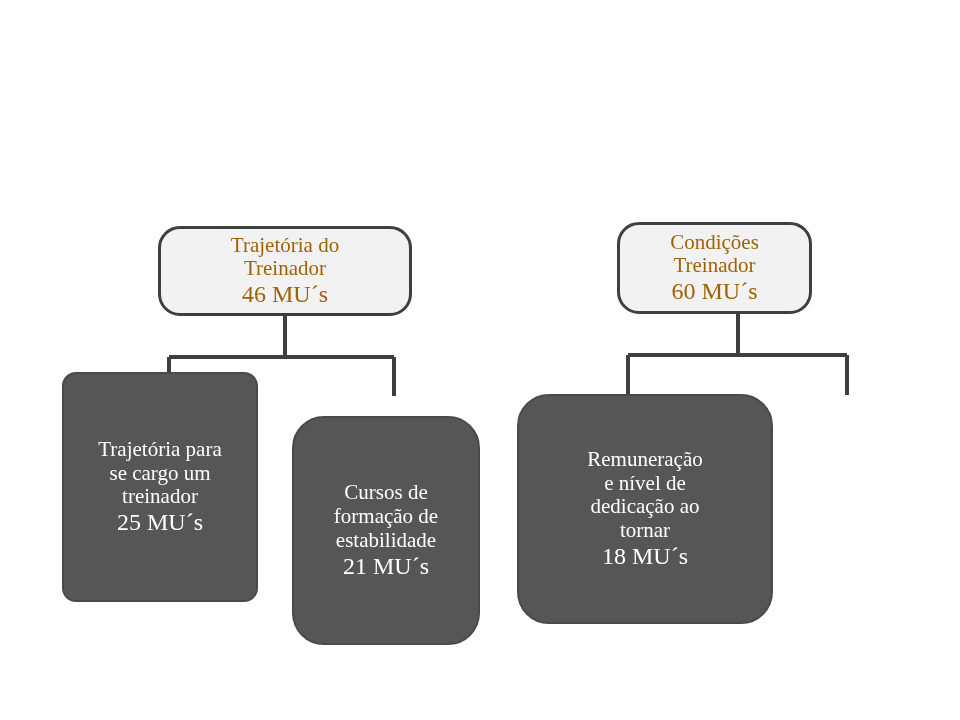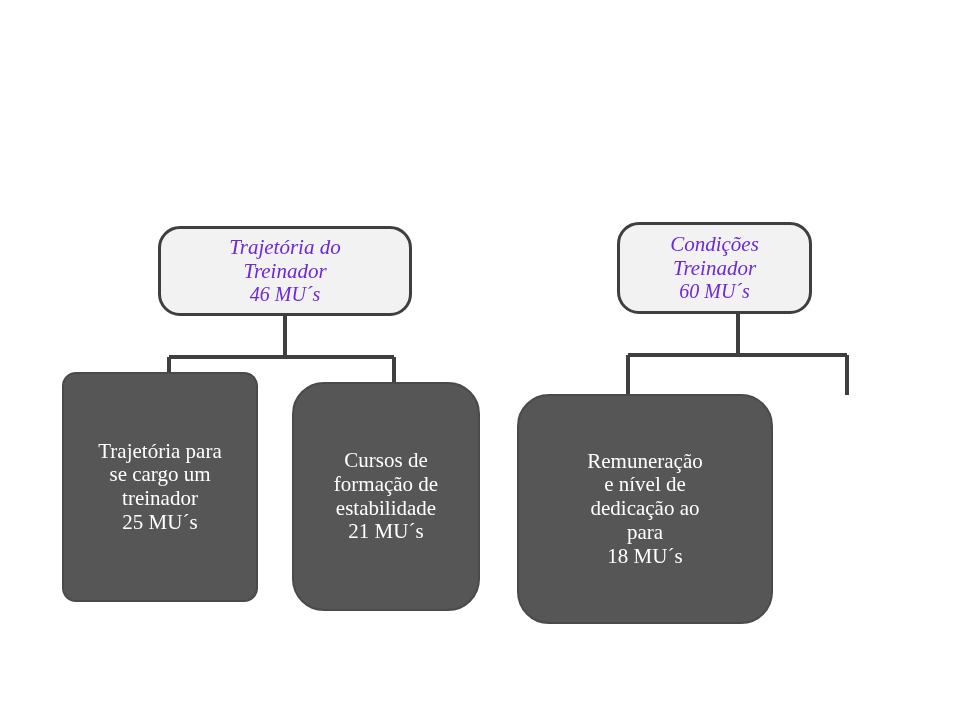--- a/index.html
+++ b/index.html
@@ -44,62 +44,61 @@
     align-items: center;
     justify-content: center;
     text-align: center;
   }
 
   
   .node.parent {
     background: #f2f2f2;
     border: 3px solid #3f3f3f;
     border-radius: 22px;
-    color: #6d28d9;
-    font-style: italic;
+    color: #a16207;
   }
 
   
   .node.child {
     background: #565656;
     border: 2px solid #4a4a4a;
     border-radius: 32px;
     color: #ffffff;
   }
 
   .node-line {
     display: block;
     white-space: pre;
     line-height: 1.13;
   }
 
   .parent .node-line {
     font-size: 21px;
   }
   .parent .node-line.count {
-    font-size: 20px;
+    font-size: 24px;
   }
 
   .child .node-line {
     font-size: 21px;
   }
   .child .node-line.count {
-    font-size: 21px;
+    font-size: 24px;
   }
   .child .node-line.spacer {
     font-size: 21px;
     height: 0.95em;
   }
 
   
   #node-p1 { left: 158px; top: 226px; width: 254px; height: 90px; }
   #node-p2 { left: 617px; top: 222px; width: 195px; height: 92px; }
 
   #node-c1 { left: 62px;  top: 372px; width: 196px; height: 230px; border-radius: 14px; }
-  #node-c2 { left: 292px; top: 382px; width: 188px; height: 229px; }
+  #node-c2 { left: 292px; top: 416px; width: 188px; height: 229px; }
   #node-c3 { left: 517px; top: 394px; width: 256px; height: 230px; }
   #node-c4 { left: 754px; top: 395px; width: 187px; height: 229px; }
 </style>
 </head>
 <body>
 
 <div id="canvas">
 
   <svg id="connectors" viewBox="0 0 960 720" width="960" height="720" aria-hidden="true">
     <g fill="none" stroke="#3f3f3f" stroke-width="4" stroke-linecap="butt">
@@ -139,18 +138,18 @@
   <div id="node-p2" class="node parent">
     <span class="node-line">Condições</span>
     <span class="node-line">Treinador</span>
     <span class="node-line count">60 MU´s</span>
   </div>
 
   <div id="node-c3" class="node child">
     <span class="node-line">Remuneração</span>
     <span class="node-line">e nível de</span>
     <span class="node-line">dedicação ao</span>
-    <span class="node-line">para</span>
+    <span class="node-line">tornar</span>
     <span class="node-line count">18 MU´s</span>
   </div>
 
 
 </div>
 
 </body></html>

